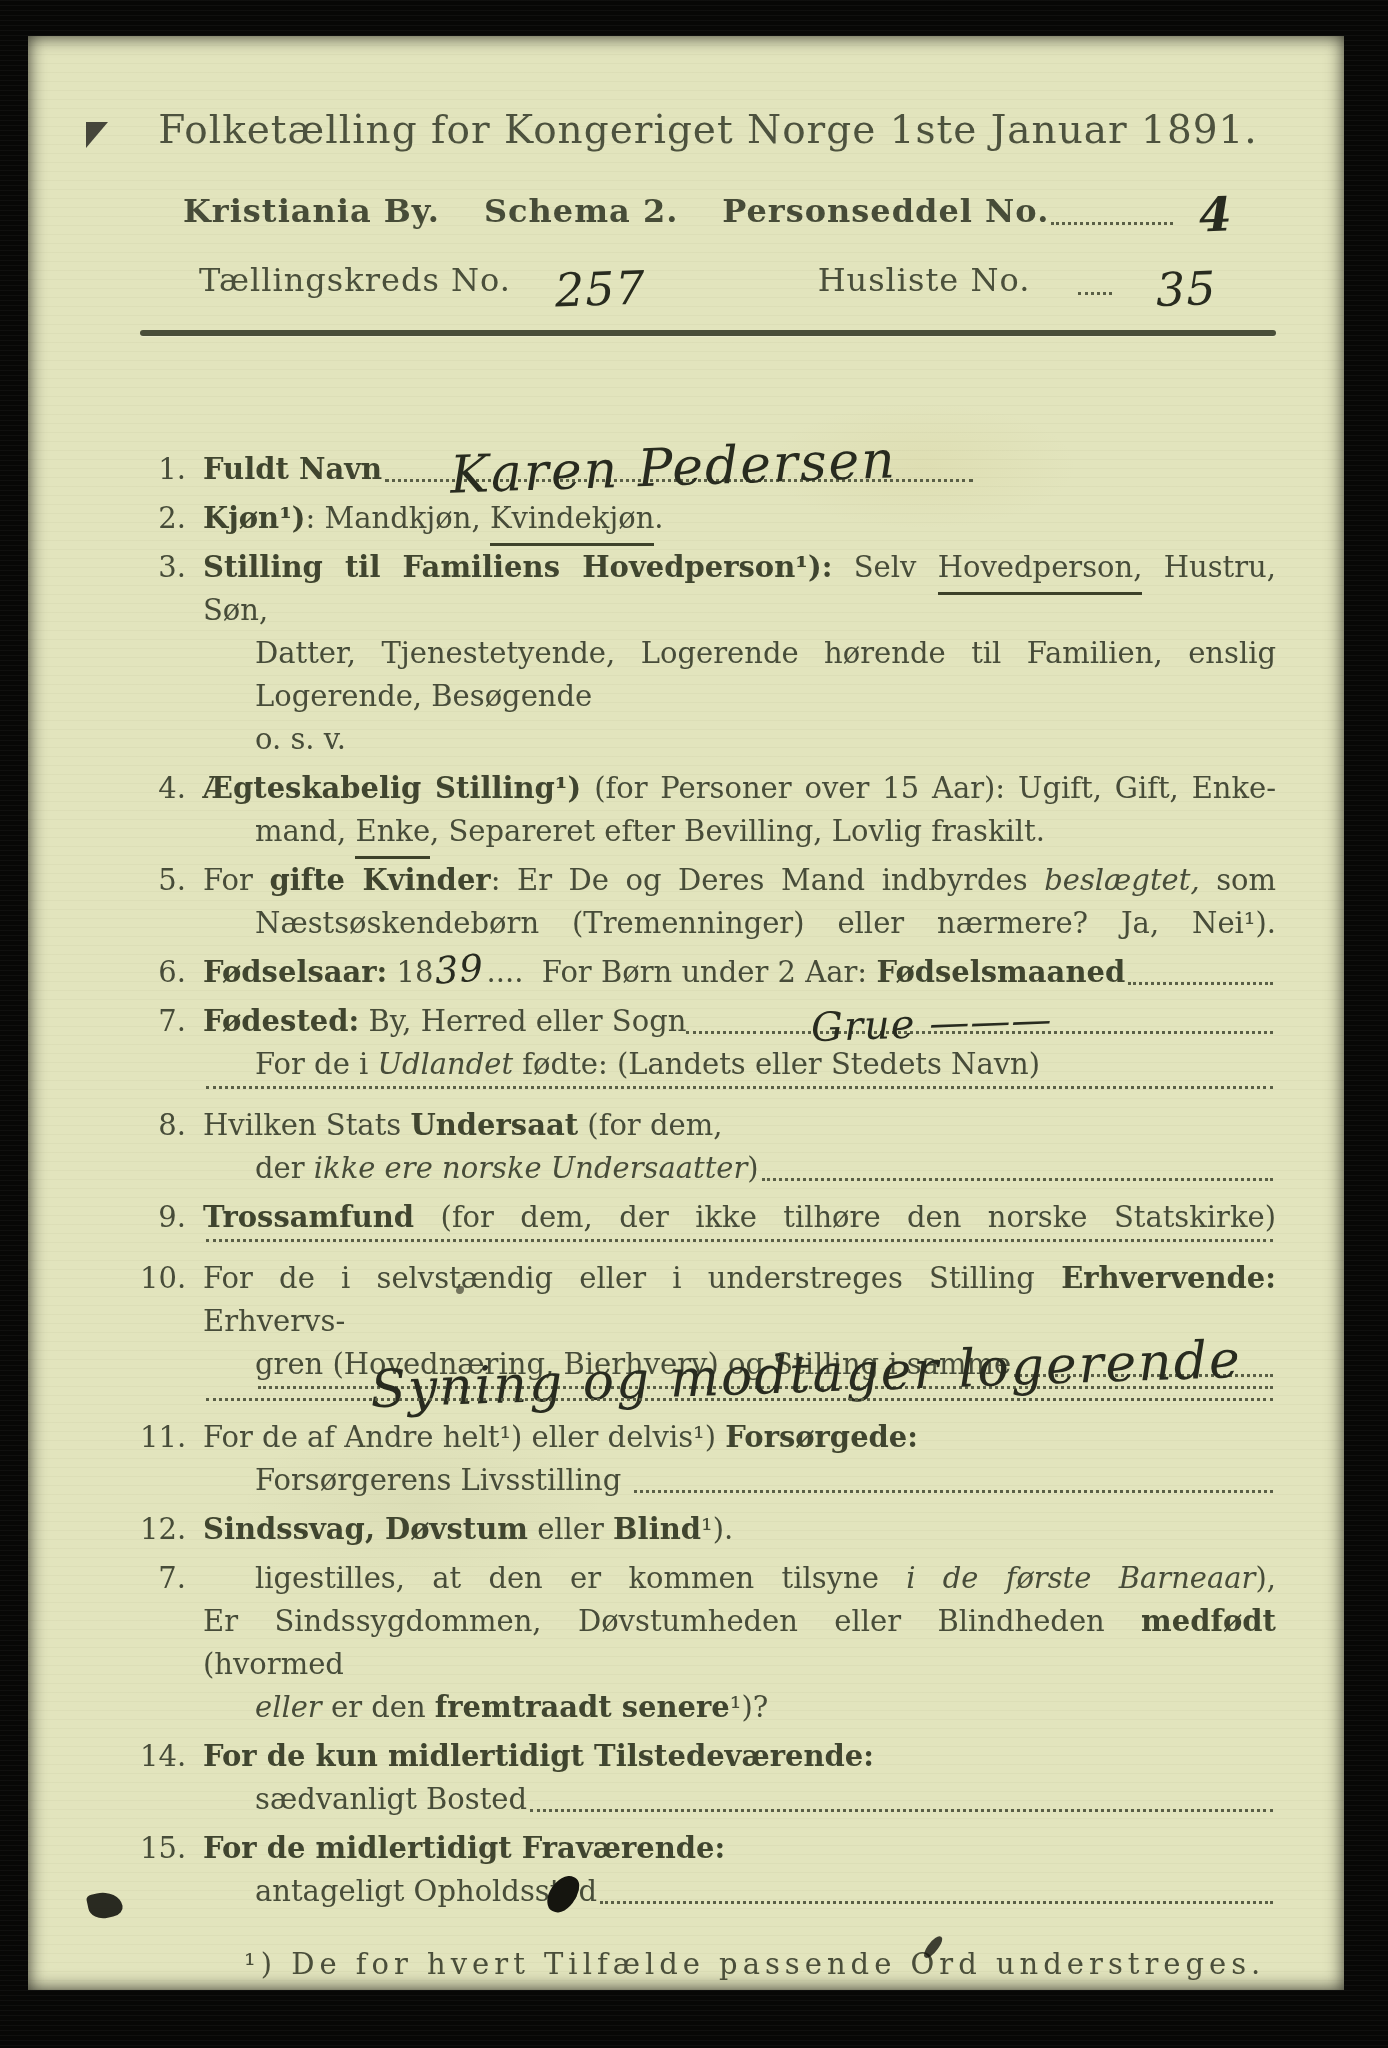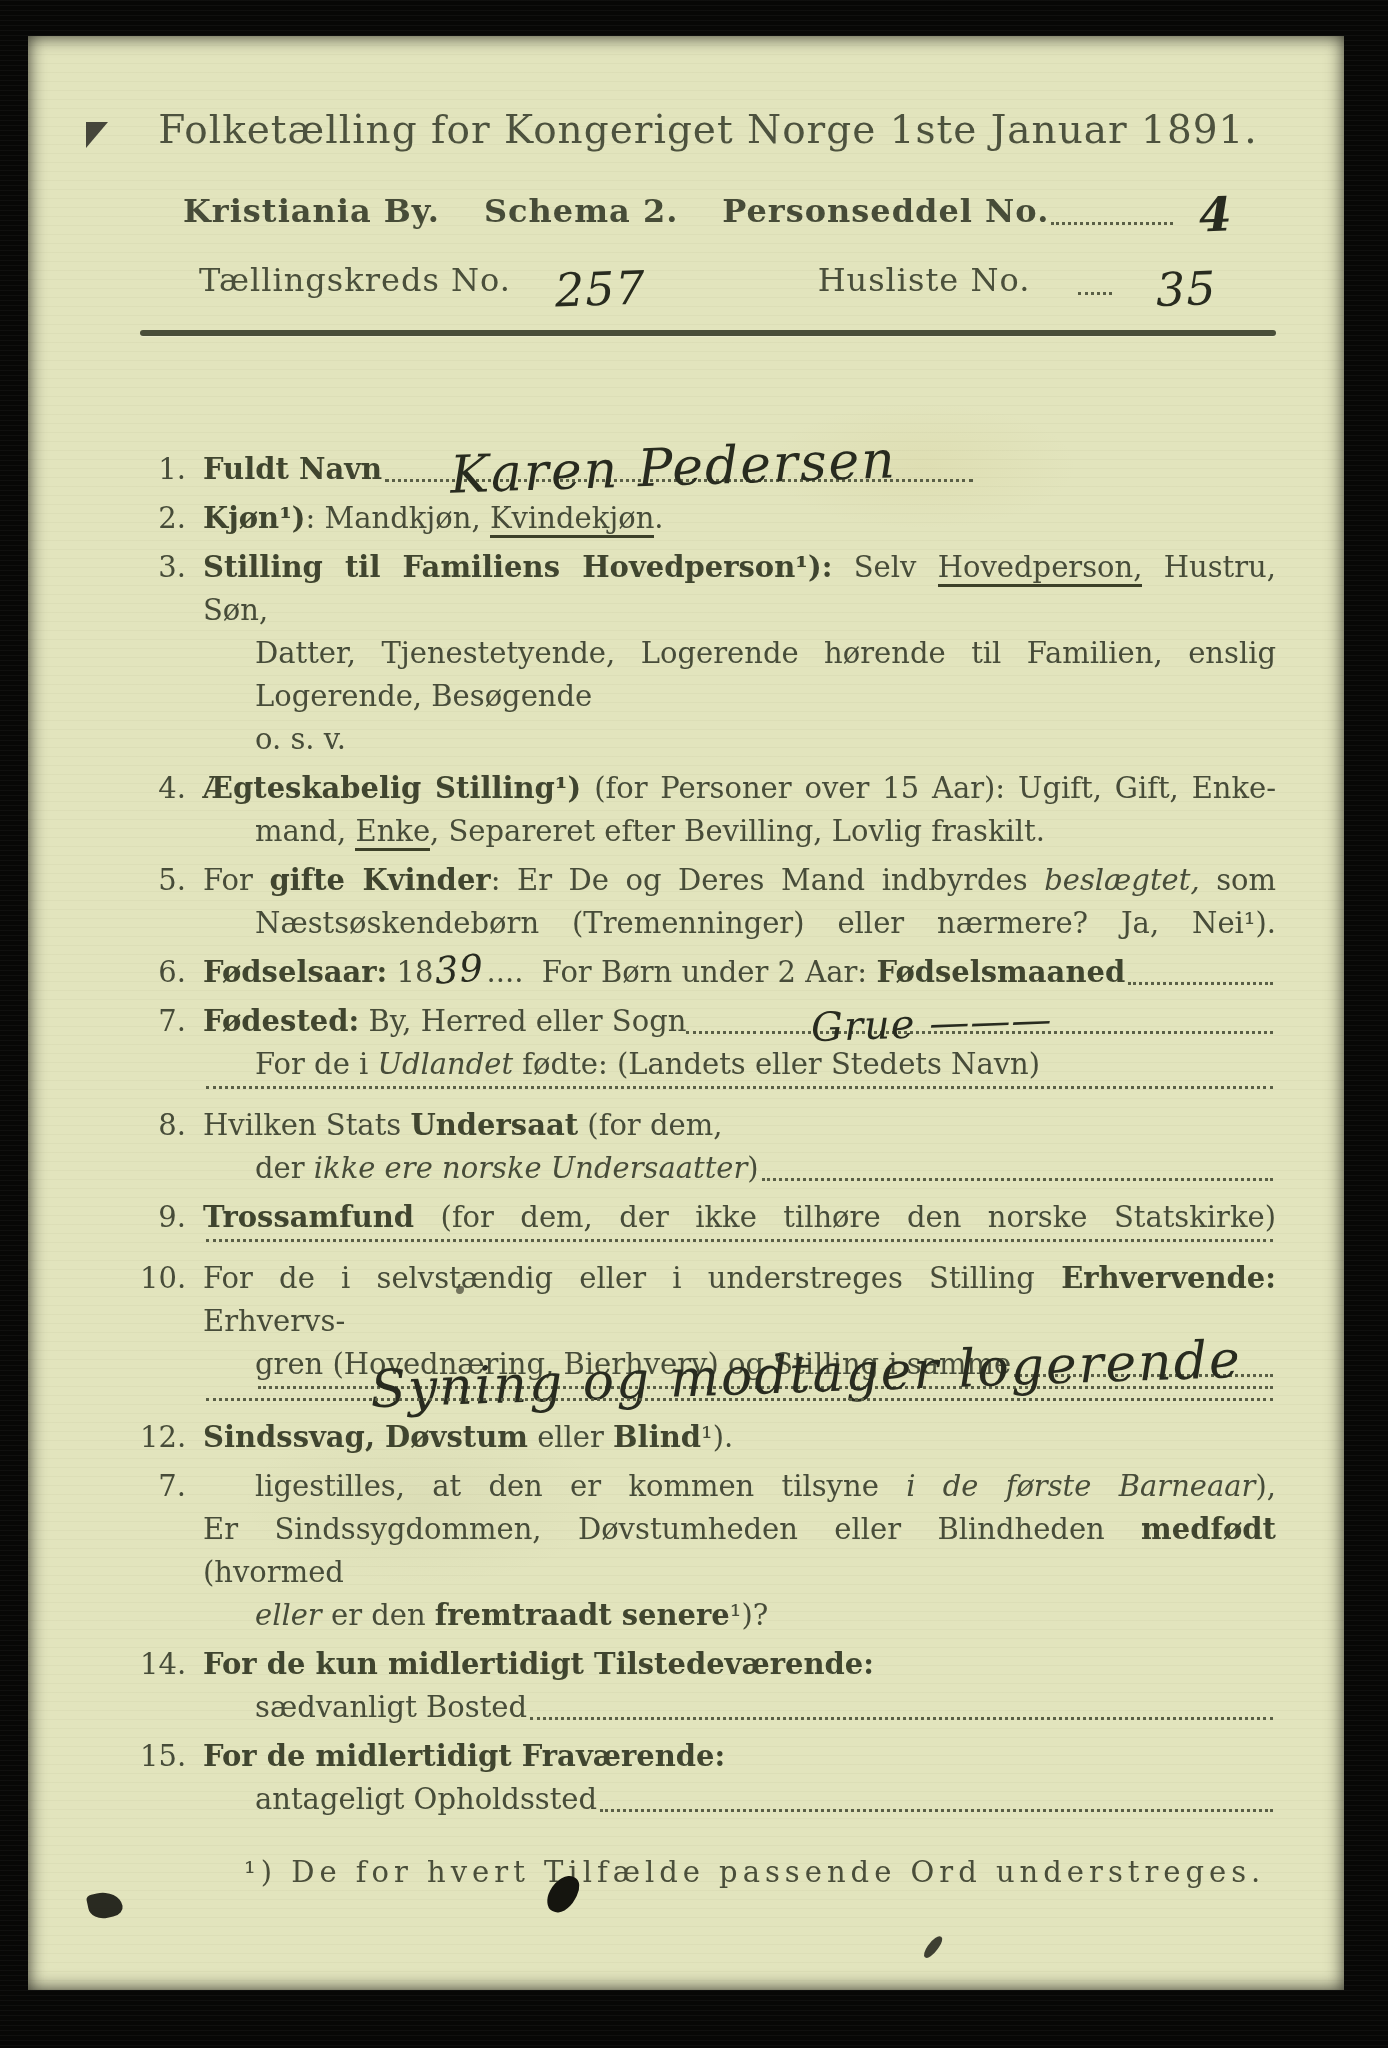--- a/index.html
+++ b/index.html
@@ -51,21 +51,21 @@
   .form{margin-top:112px;}
   .item{display:flex;margin-bottom:6px;font-size:29px;line-height:43px;color:#474c39;}
   .num{width:46px;text-align:right;padding-right:17px;flex-shrink:0;}
   .body{flex:1;min-width:0;}
   .line.indent{padding-left:52px;}
   .line.spread{text-align:justify;text-align-last:justify;}
   .line.flexln{display:flex;}
   .line.flexln .seg{white-space:pre;}
   .seg.b{font-weight:bold;color:#40452f;}
   .seg.it{font-style:italic;}
-  .seg.hu{border-bottom:3px solid #3d4129;padding-bottom:0px;}
+  .seg.hu{border-bottom:3px solid #3d4129;padding-bottom:8px;}
   .seg.hand{font-size:37px;margin:0 2px -2px 2px;transform:rotate(-4deg);}
   .fill{flex:1 1 auto;position:relative;border-bottom:3px dotted #5a5f46;margin:0 3px 9px 3px;min-width:30px;}
   .fill .hand{position:absolute;left:11%;bottom:-12px;white-space:nowrap;}
   .fill .hand.big{font-size:52px;letter-spacing:2px;bottom:-14px;}
   .footnote{margin-top:34px;padding-left:104px;font-size:29px;letter-spacing:5px;color:#4a4e3a;}
   .blot{position:absolute;background:#15150f;border-radius:60% 40% 55% 45%;}
   .blot.b1{left:522px;top:1838px;width:26px;height:40px;transform:rotate(28deg);}
   .blot.b2{left:60px;top:1856px;width:34px;height:26px;transform:rotate(-12deg);border-radius:20% 80% 40% 60%;opacity:.9;}
   .blot.b3{left:900px;top:1898px;width:10px;height:26px;transform:rotate(35deg);opacity:.8;}
   .blot.b4{left:428px;top:1250px;width:8px;height:8px;opacity:.55;}
@@ -194,20 +194,30 @@
               <span class="fill">
                 <span class="hand big">Syning og modtager logerende</span>
               </span>
             </div>
             <div class="line flexln">
               <span class="fill"></span>
             </div>
           </div>
         </div>
         <div class="item">
+          <span class="num">11.</span>
+          <div class="body">
+            <div class="line"><span class="seg">For de af Andre helt¹) eller delvis¹) </span><span class="seg b">Forsørgede:</span></div>
+            <div class="line indent flexln">
+              <span class="seg">Forsørgerens Livsstilling </span>
+              <span class="fill"></span>
+            </div>
+          </div>
+        </div>
+        <div class="item">
           <span class="num">12.</span>
           <div class="body">
             <div class="line"><span class="seg b">Sindssvag, Døvstum</span><span class="seg"> eller </span><span class="seg b">Blind</span><span class="seg">¹).</span></div>
           </div>
         </div>
         <div class="item">
           <span class="num">7.</span>
           <div class="body">
             <div class="line indent spread"><span class="seg">ligestilles, at den er kommen tilsyne </span><span class="seg it">i de første Barneaar</span><span class="seg">),</span></div>
             <div class="line spread"><span class="seg">Er Sindssygdommen, Døvstumheden eller Blindheden </span><span class="seg b">medfødt</span><span class="seg"> (hvormed</span></div>

